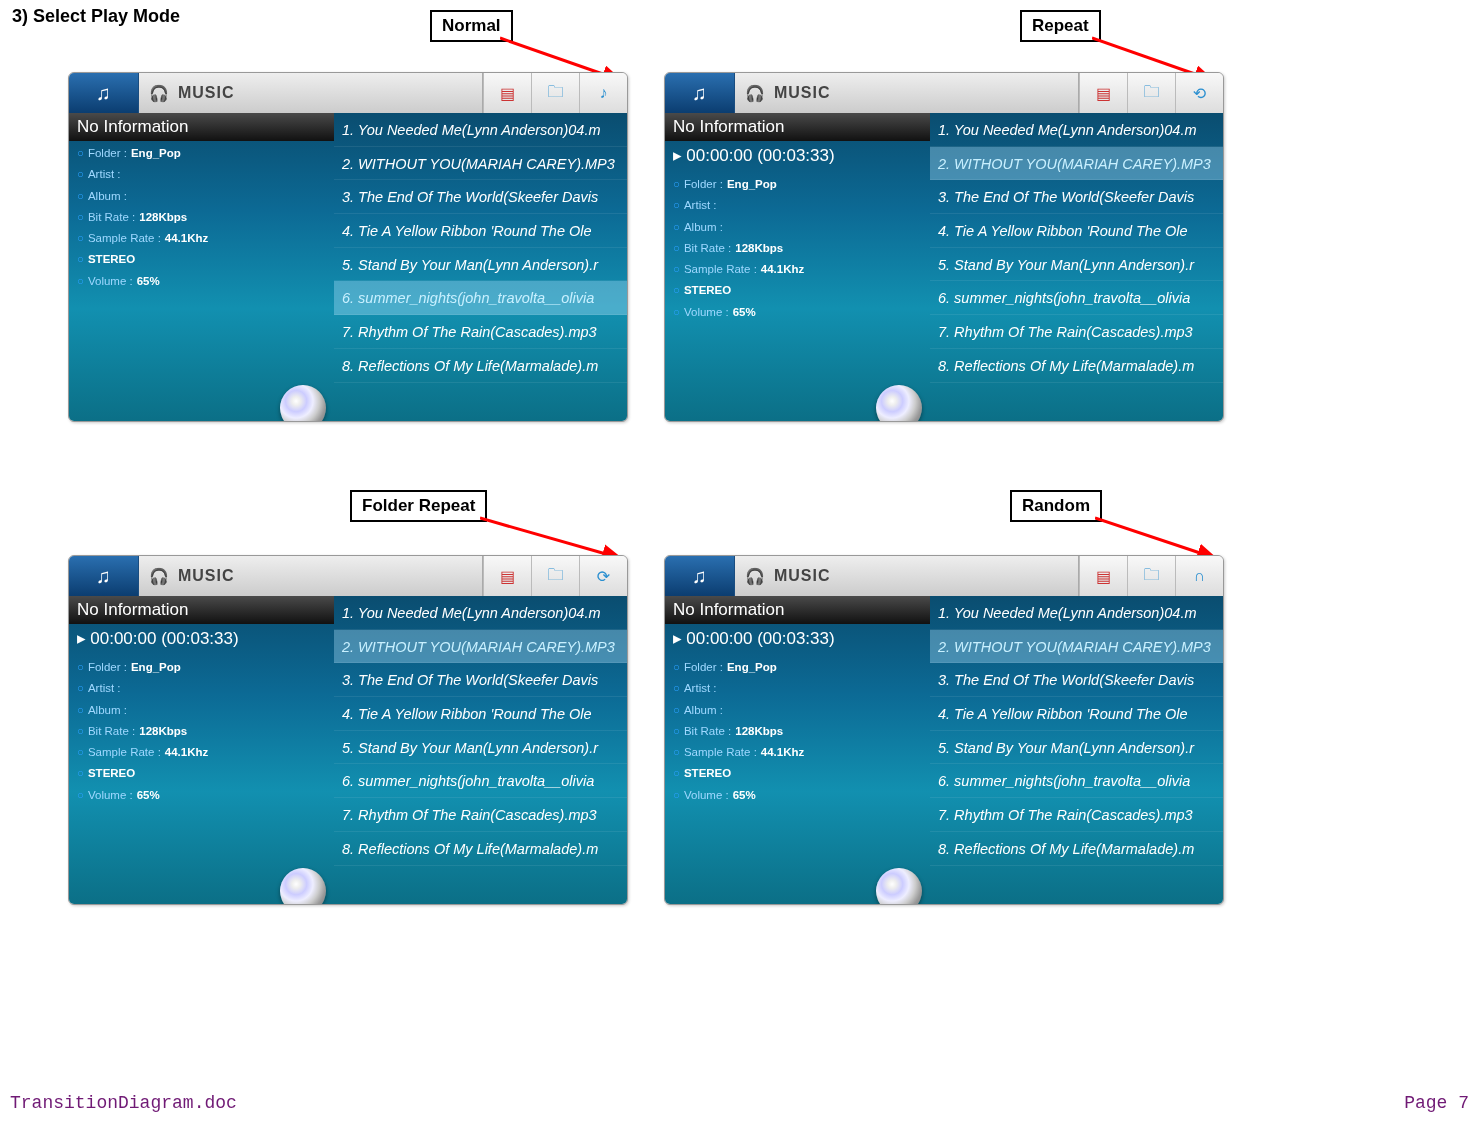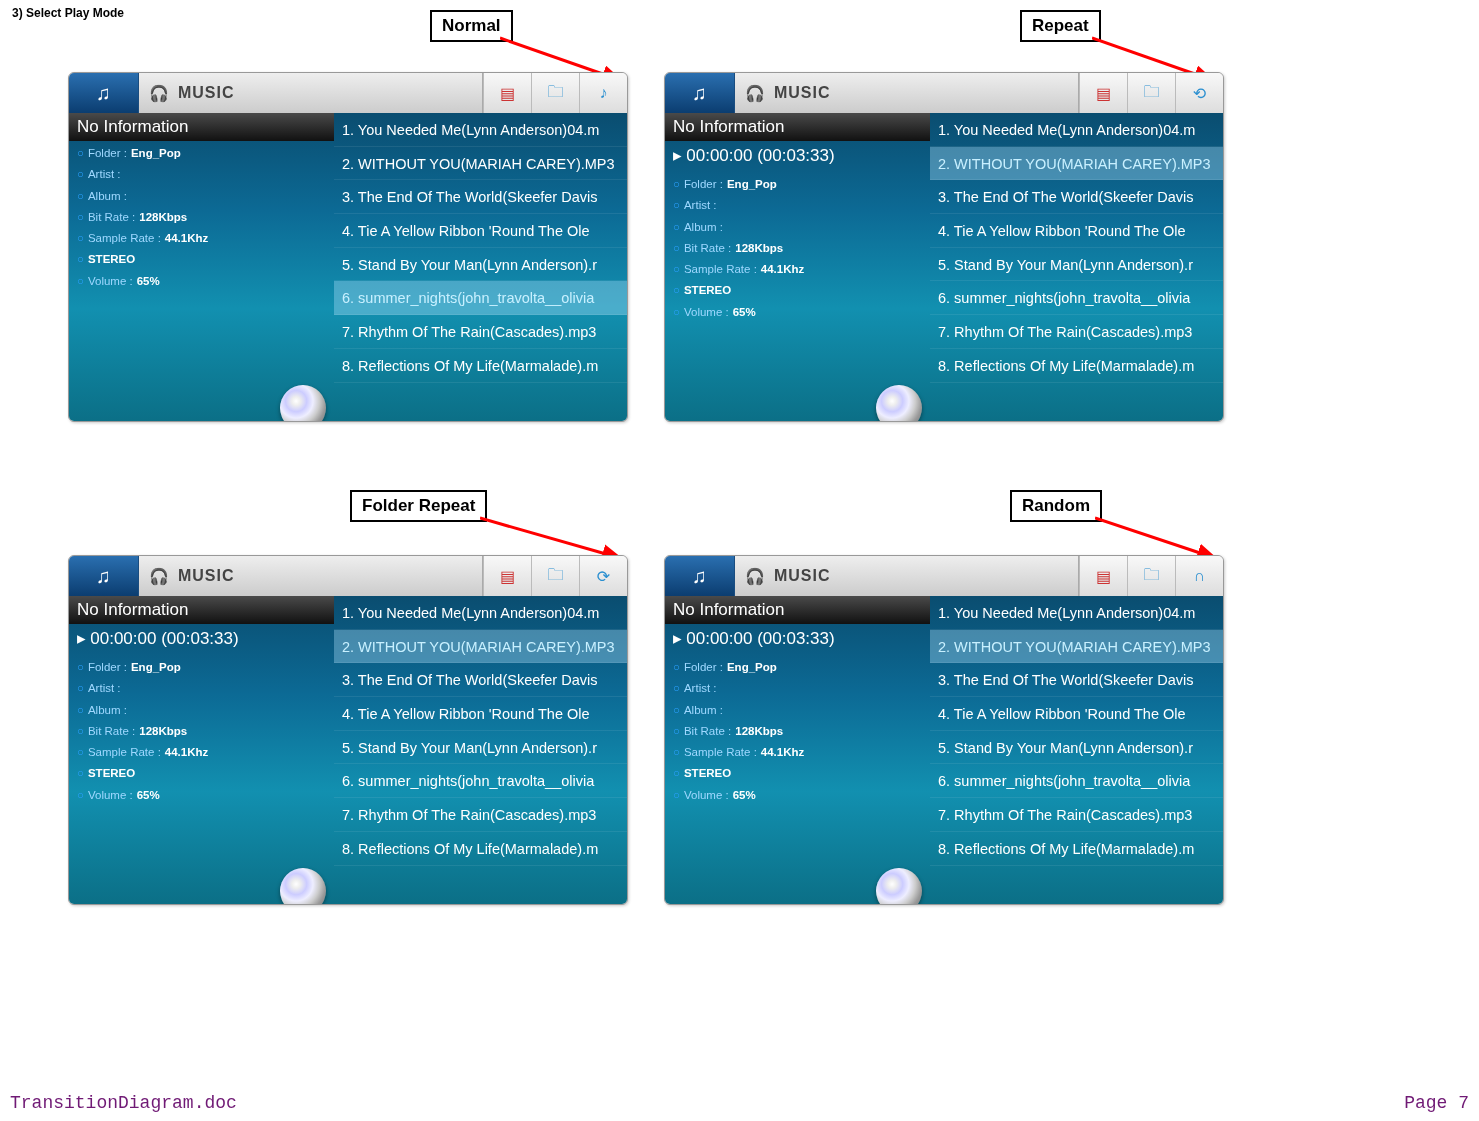--- a/index.html
+++ b/index.html
@@ -1,17 +1,17 @@
 <!DOCTYPE html>
 <html><head>
 <meta charset="utf-8">
 <style>
   *{box-sizing:border-box;margin:0;padding:0;}
   body{font-family:Arial,Helvetica,sans-serif;background:#fff;color:#000;width:1479px;height:1121px;position:relative;}
-  .section-title{font-weight:bold;font-size:12px;position:absolute;top:6px;left:12px;}
+  .section-title{font-weight:bold;font-size:18px;position:absolute;top:6px;left:12px;}
   .callout{position:absolute;border:2px solid #000;background:#fff;padding:4px 10px;font-weight:bold;font-size:17px;}
   .arrow{position:absolute;}
   .player-wrap{position:absolute;width:560px;}
   .caption{text-align:center;font-family:'Times New Roman',serif;font-size:20px;margin-top:8px;}
   .player{width:560px;height:350px;background:#e6e6e6;border:1px solid #999;border-radius:6px;overflow:hidden;box-shadow:1px 1px 3px rgba(0,0,0,0.2);}
   .topbar{display:flex;height:40px;}
   .topbar .logo{width:70px;background:linear-gradient(#2a6fb0,#0b3d70);display:flex;align-items:center;justify-content:center;color:#fff;font-size:20px;border-right:1px solid #1a4d80;}
   .topbar .music-tab{flex:1;background:linear-gradient(#eee,#ccc);display:flex;align-items:center;gap:8px;padding:0 10px;font-weight:bold;color:#444;letter-spacing:1px;border-right:1px solid #aaa;}
   .topbar .music-tab .hp{color:#2a6fb0;}
   .topbar .btns{display:flex;}
@@ -23,21 +23,21 @@
   .now{width:265px;background:linear-gradient(#0a4d70 0%,#0c6a95 30%,#1290b0 60%,#0a6a80 100%);color:#fff;position:relative;padding:0;}
   .now .noinfo-bar{background:linear-gradient(#4a4a4a,#111);color:#fff;font-size:17px;padding:4px 8px;}
   .now .time{padding:4px 8px 6px 8px;font-size:17px;color:#fff;}
   .now .meta{padding:2px 8px;font-size:11.5px;line-height:1.85;}
   .now .meta .row{display:flex;gap:4px;color:#9fd8ff;}
   .now .meta .row .dot{color:#2aa0ff;font-weight:bold;}
   .now .meta .row .lbl{color:#9fd8ff;}
   .now .meta .row .val{color:#fff;font-weight:bold;}
   .now .disc{position:absolute;right:8px;bottom:8px;width:46px;height:46px;border-radius:50%;background:radial-gradient(circle at 35% 35%,#fff 0%,#eee 10%,#ccf 25%,#eef 40%,#ccc 55%,#999 70%,#666 100%);box-shadow:0 2px 4px rgba(0,0,0,.4);}
   .list{flex:1;background:linear-gradient(#0a4d70 0%,#0c6a95 30%,#1290b0 60%,#0a6a80 100%);color:#fff;}
-  .list .item{padding:6px 8px;font-size:14.5px;border-bottom:1px solid rgba(255,255,255,.08);white-space:nowrap;overflow:hidden;text-overflow:ellipsis;height:33.7px;line-height:22px;}
+  .list .item{padding:6px 8px;font-size:14.5px;border-bottom:1px solid rgba(255,255,255,.08);white-space:nowrap;overflow:hidden;text-overflow:ellipsis;height:33.7px;line-height:22px;font-style:italic;}
   .list .item.sel{background:rgba(180,230,255,.35);color:#c8f0ff;}
   .controls{display:flex;height:40px;align-items:center;justify-content:space-around;background:linear-gradient(#f4f4f4,#ddd);}
   .controls .btn{width:34px;height:34px;border-radius:50%;background:radial-gradient(circle at 35% 30%,#fff,#ccc 55%,#999 100%);box-shadow:inset 0 -2px 3px rgba(0,0,0,.3),0 1px 1px rgba(0,0,0,.3);display:flex;align-items:center;justify-content:center;color:#222;font-size:13px;}
   .controls .btn.red{color:#c22;}
   .footer{position:absolute;bottom:8px;left:10px;right:10px;display:flex;justify-content:space-between;font-family:Liberation Mono, monospace;color:#701a75;font-size:18px;}
 </style>
 </head>
 <body>
 
 <div class="section-title">3) Select Play Mode</div>

